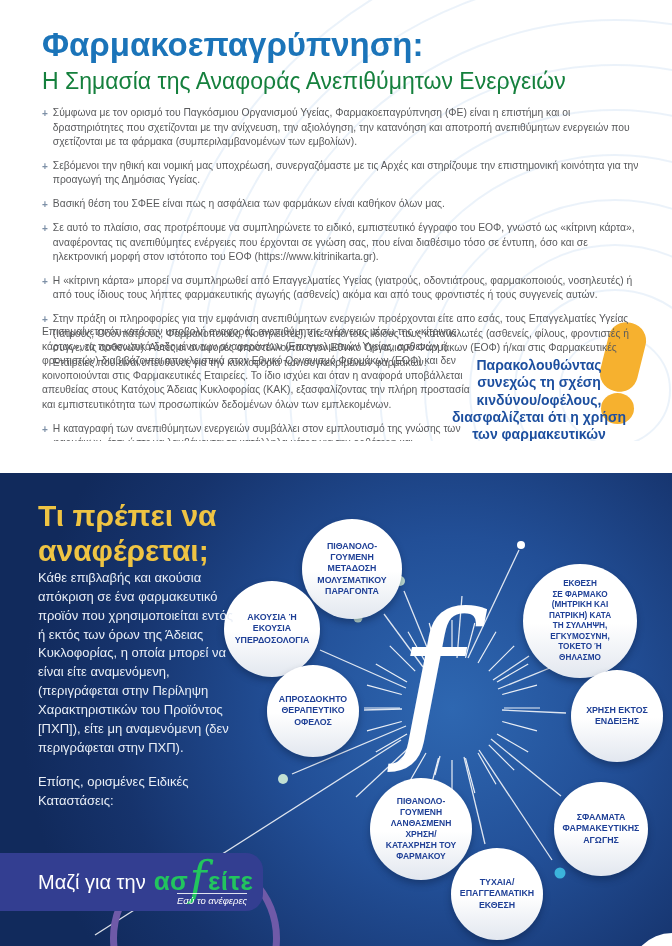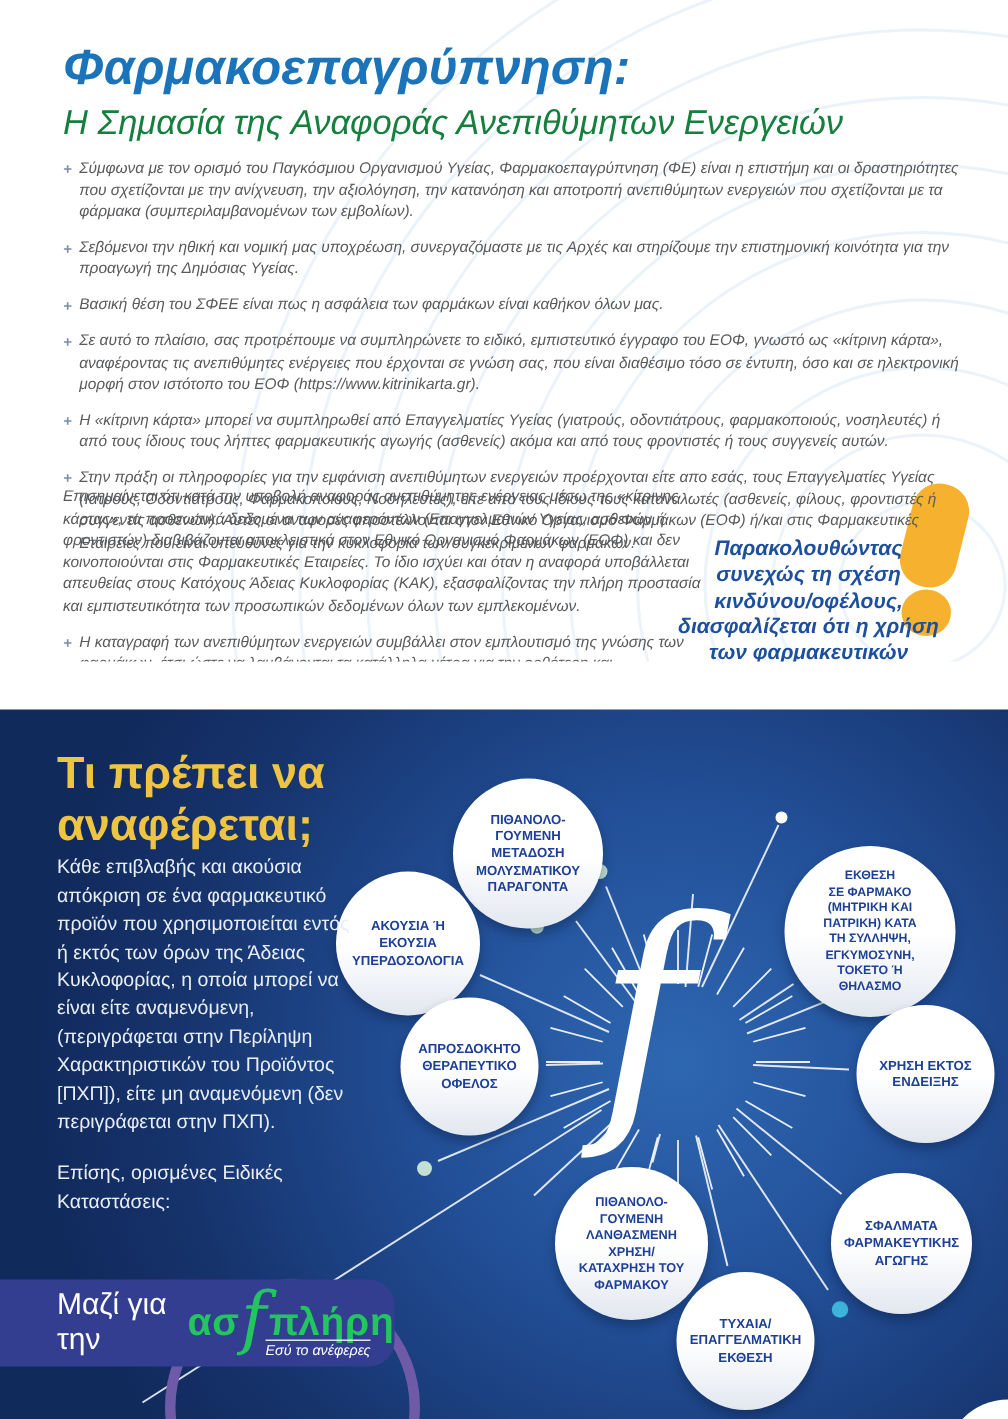--- a/index.html
+++ b/index.html
@@ -2,21 +2,21 @@
 <html><head>
 <meta charset="utf-8">
 <style>
   * { margin:0; padding:0; box-sizing:border-box; }
   html,body { width:672px; height:946px; }
   body { font-family:"Liberation Sans", sans-serif; background:#fff; position:relative; overflow:hidden; }
 
   .page { position:absolute; left:0; top:0; width:672px; height:946px; overflow:hidden; }
 
   
-  .top-section { position:absolute; left:0; top:0; width:672px; height:441px; background:#ffffff; overflow:hidden;font-style:italic; }
+  .top-section { position:absolute; left:0; top:0; width:672px; height:441px; background:#ffffff; overflow:hidden; }
   .watermark { position:absolute; left:0; top:0; z-index:0; pointer-events:none; }
 
   .title { position:absolute; left:42px; top:26px; font-size:33px; font-weight:bold; color:#1B74B9; z-index:2; }
   .subtitle { position:absolute; left:42px; top:68px; font-size:23px; font-weight:normal; color:#15803d; z-index:2; }
 
   .bullets { position:absolute; left:42px; top:106px; width:600px; z-index:2; }
   .bullet { display:flex; margin-bottom:9px; font-size:10.3px; line-height:1.42; color:#595A5C; }
   .bullet .bmark { color:#7C8FA6; font-weight:bold; margin-right:5px; flex:0 0 auto; font-size:10px; line-height:1.5; }
 
   .lower-left { position:absolute; left:42px; top:325px; width:428px; z-index:2; font-size:10.3px; line-height:1.42; color:#595A5C; }
@@ -259,18 +259,18 @@
       </div>
 
     <div class="corner-circle"></div>
     <div class="purple-ring"></div>
 
     <div class="banner">
       <span class="prefix">Μαζί για την</span>
       <span class="brand">
           <span>ασ</span>
           <span class="bf">f</span>
-          <span>πλήρη</span>
+          <span>είτε</span>
         </span>
       <span class="tagline">Εσύ το ανέφερες</span>
     </div>
   </div>
 </div>
 
 </body></html>

